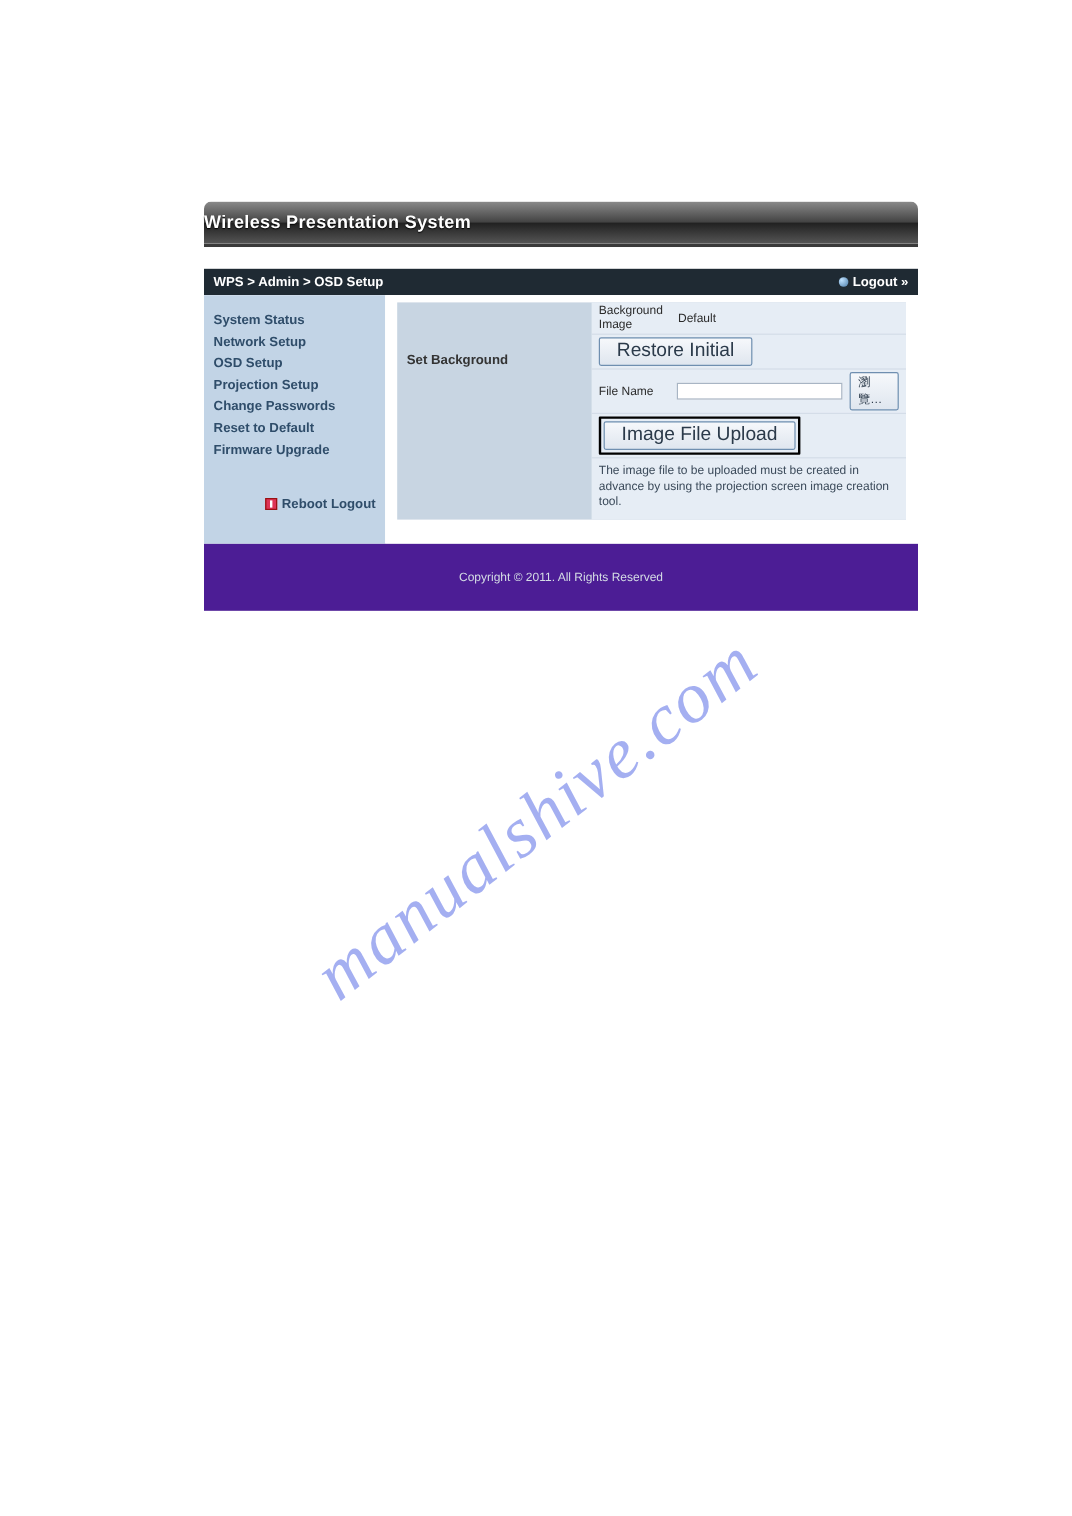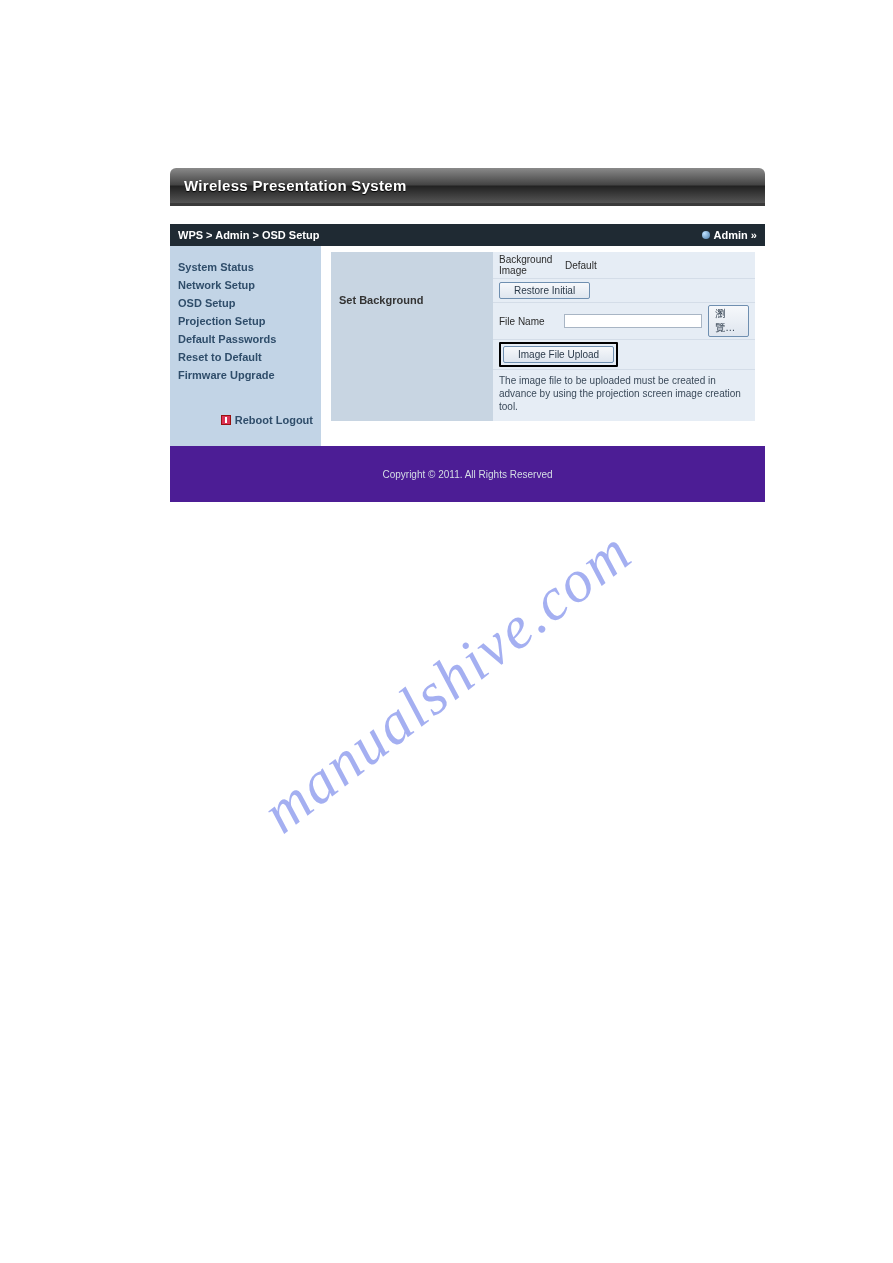--- a/index.html
+++ b/index.html
@@ -15,21 +15,20 @@
     top: 168px;
     left: 170px;
     width: 595px;
   }
   .titlebar {
     height: 38px;
     background: linear-gradient(to bottom, #8a8a8a 0%, #444 48%, #222 52%, #555 100%);
     border-radius: 6px 6px 0 0;
     display: flex;
     align-items: center;
-    padding-left: 14px;
     color: #fff;
     font-size: 15px;
     font-weight: bold;
     letter-spacing: 0.3px;
     text-shadow: 0 1px 1px #000;
     border-bottom: 3px solid #3a3a3a;
   }
   .spacer-below-title {
     height: 18px;
     background: #fff;
@@ -122,21 +121,21 @@
   }
   .row:last-child { border-bottom: none; }
   .row .lab { width: 66px; }
   .row .val { flex: 1; }
   .btn {
     display: inline-block;
     background: linear-gradient(to bottom, #f6f8fb, #dfe6ef);
     border: 1px solid #6f8fb0;
     border-radius: 2px;
     padding: 2px 14px;
-    font-size: 10px;
+    font-size: 16px;
     color: #2b3a4a;
     cursor: pointer;
   }
   .btn.browse { padding: 1px 6px; font-size: 10px; }
   .highlight-box {
     border: 2px solid #000000;
     display: inline-block;
     padding: 2px;
     border-radius: 1px;
   }
@@ -184,31 +183,31 @@
 
   <div class="titlebar">
     <span>Wireless Presentation System</span>
   </div>
   <div class="spacer-below-title"></div>
 
   <div class="breadcrumb-bar">
     <span>WPS &gt; Admin &gt; OSD Setup</span>
     <span class="logout">
       <span class="logout-dot"></span>
-      <span>Admin »</span>
+      <span>Logout »</span>
     </span>
   </div>
 
   <div class="body-row">
     <div class="sidebar">
       <div class="item">System Status</div>
       <div class="item">Network Setup</div>
       <div class="item">OSD Setup</div>
       <div class="item">Projection Setup</div>
-      <div class="item">Default Passwords</div>
+      <div class="item">Change Passwords</div>
       <div class="item">Reset to Default</div>
       <div class="item">Firmware Upgrade</div>
       <div class="reboot">
         <span class="reboot-icon"></span>
         <span>Reboot Logout</span>
       </div>
     </div>
 
     <div class="content">
       <div class="panel">

